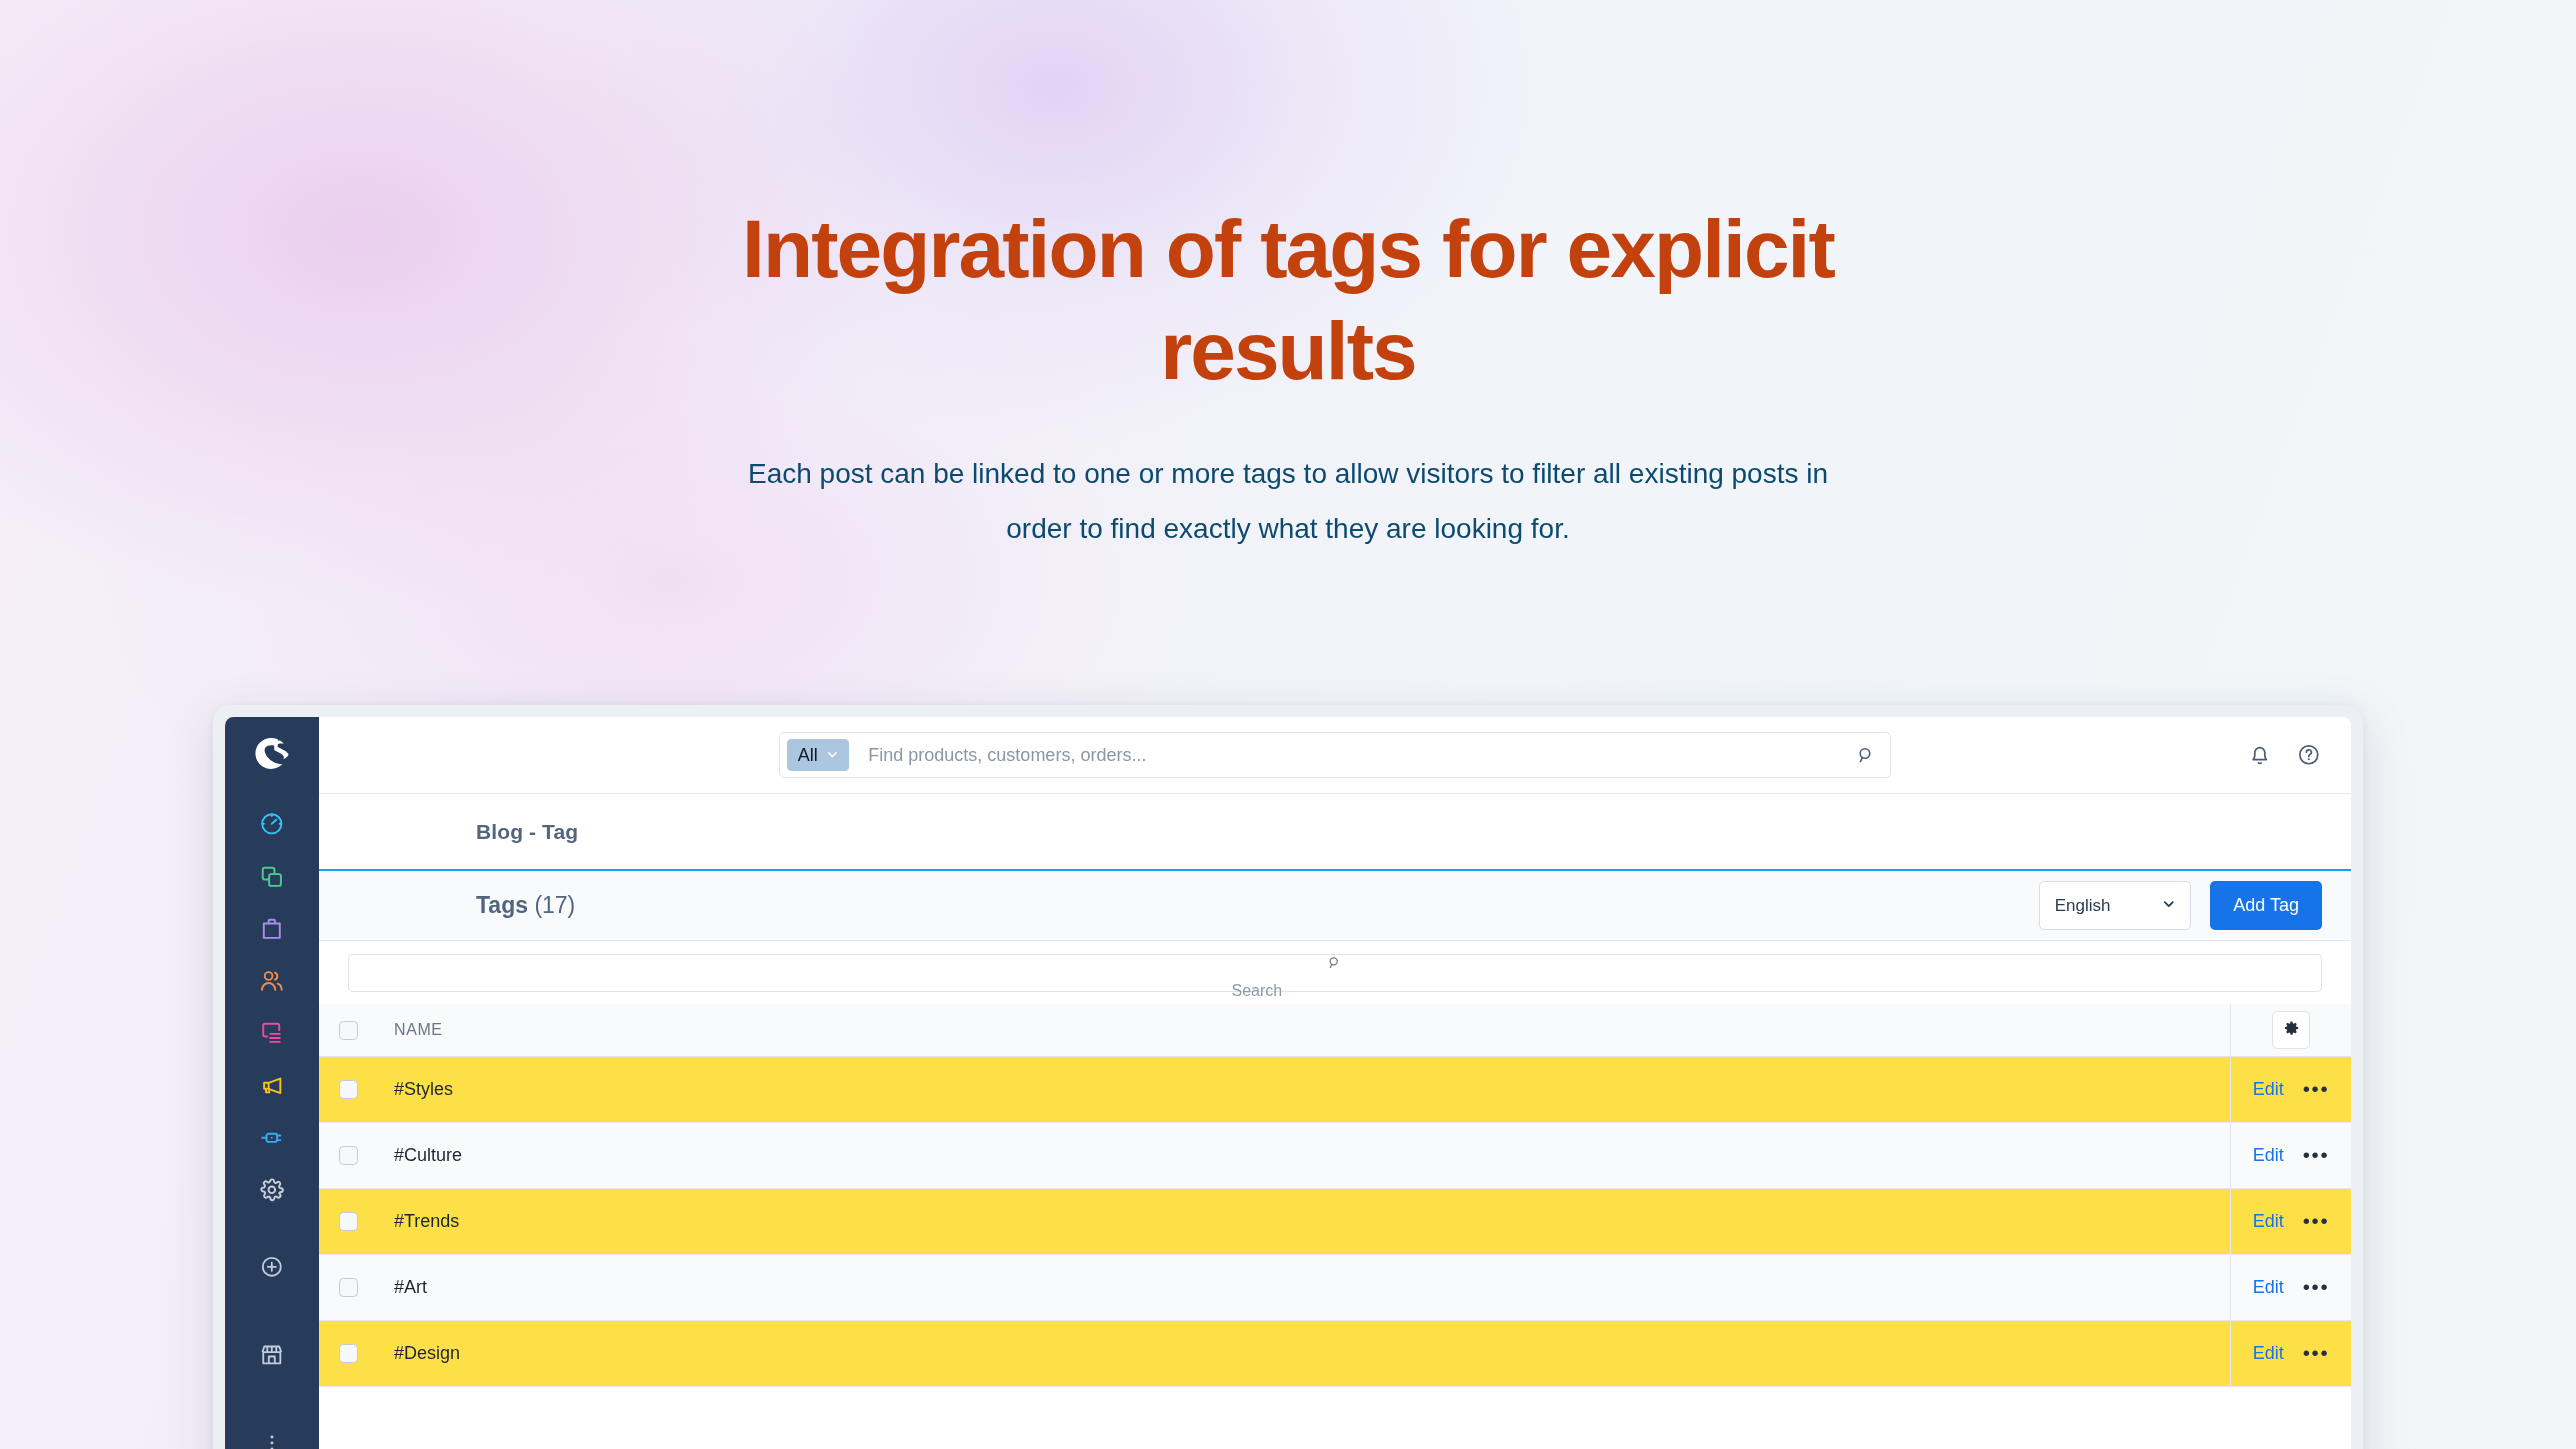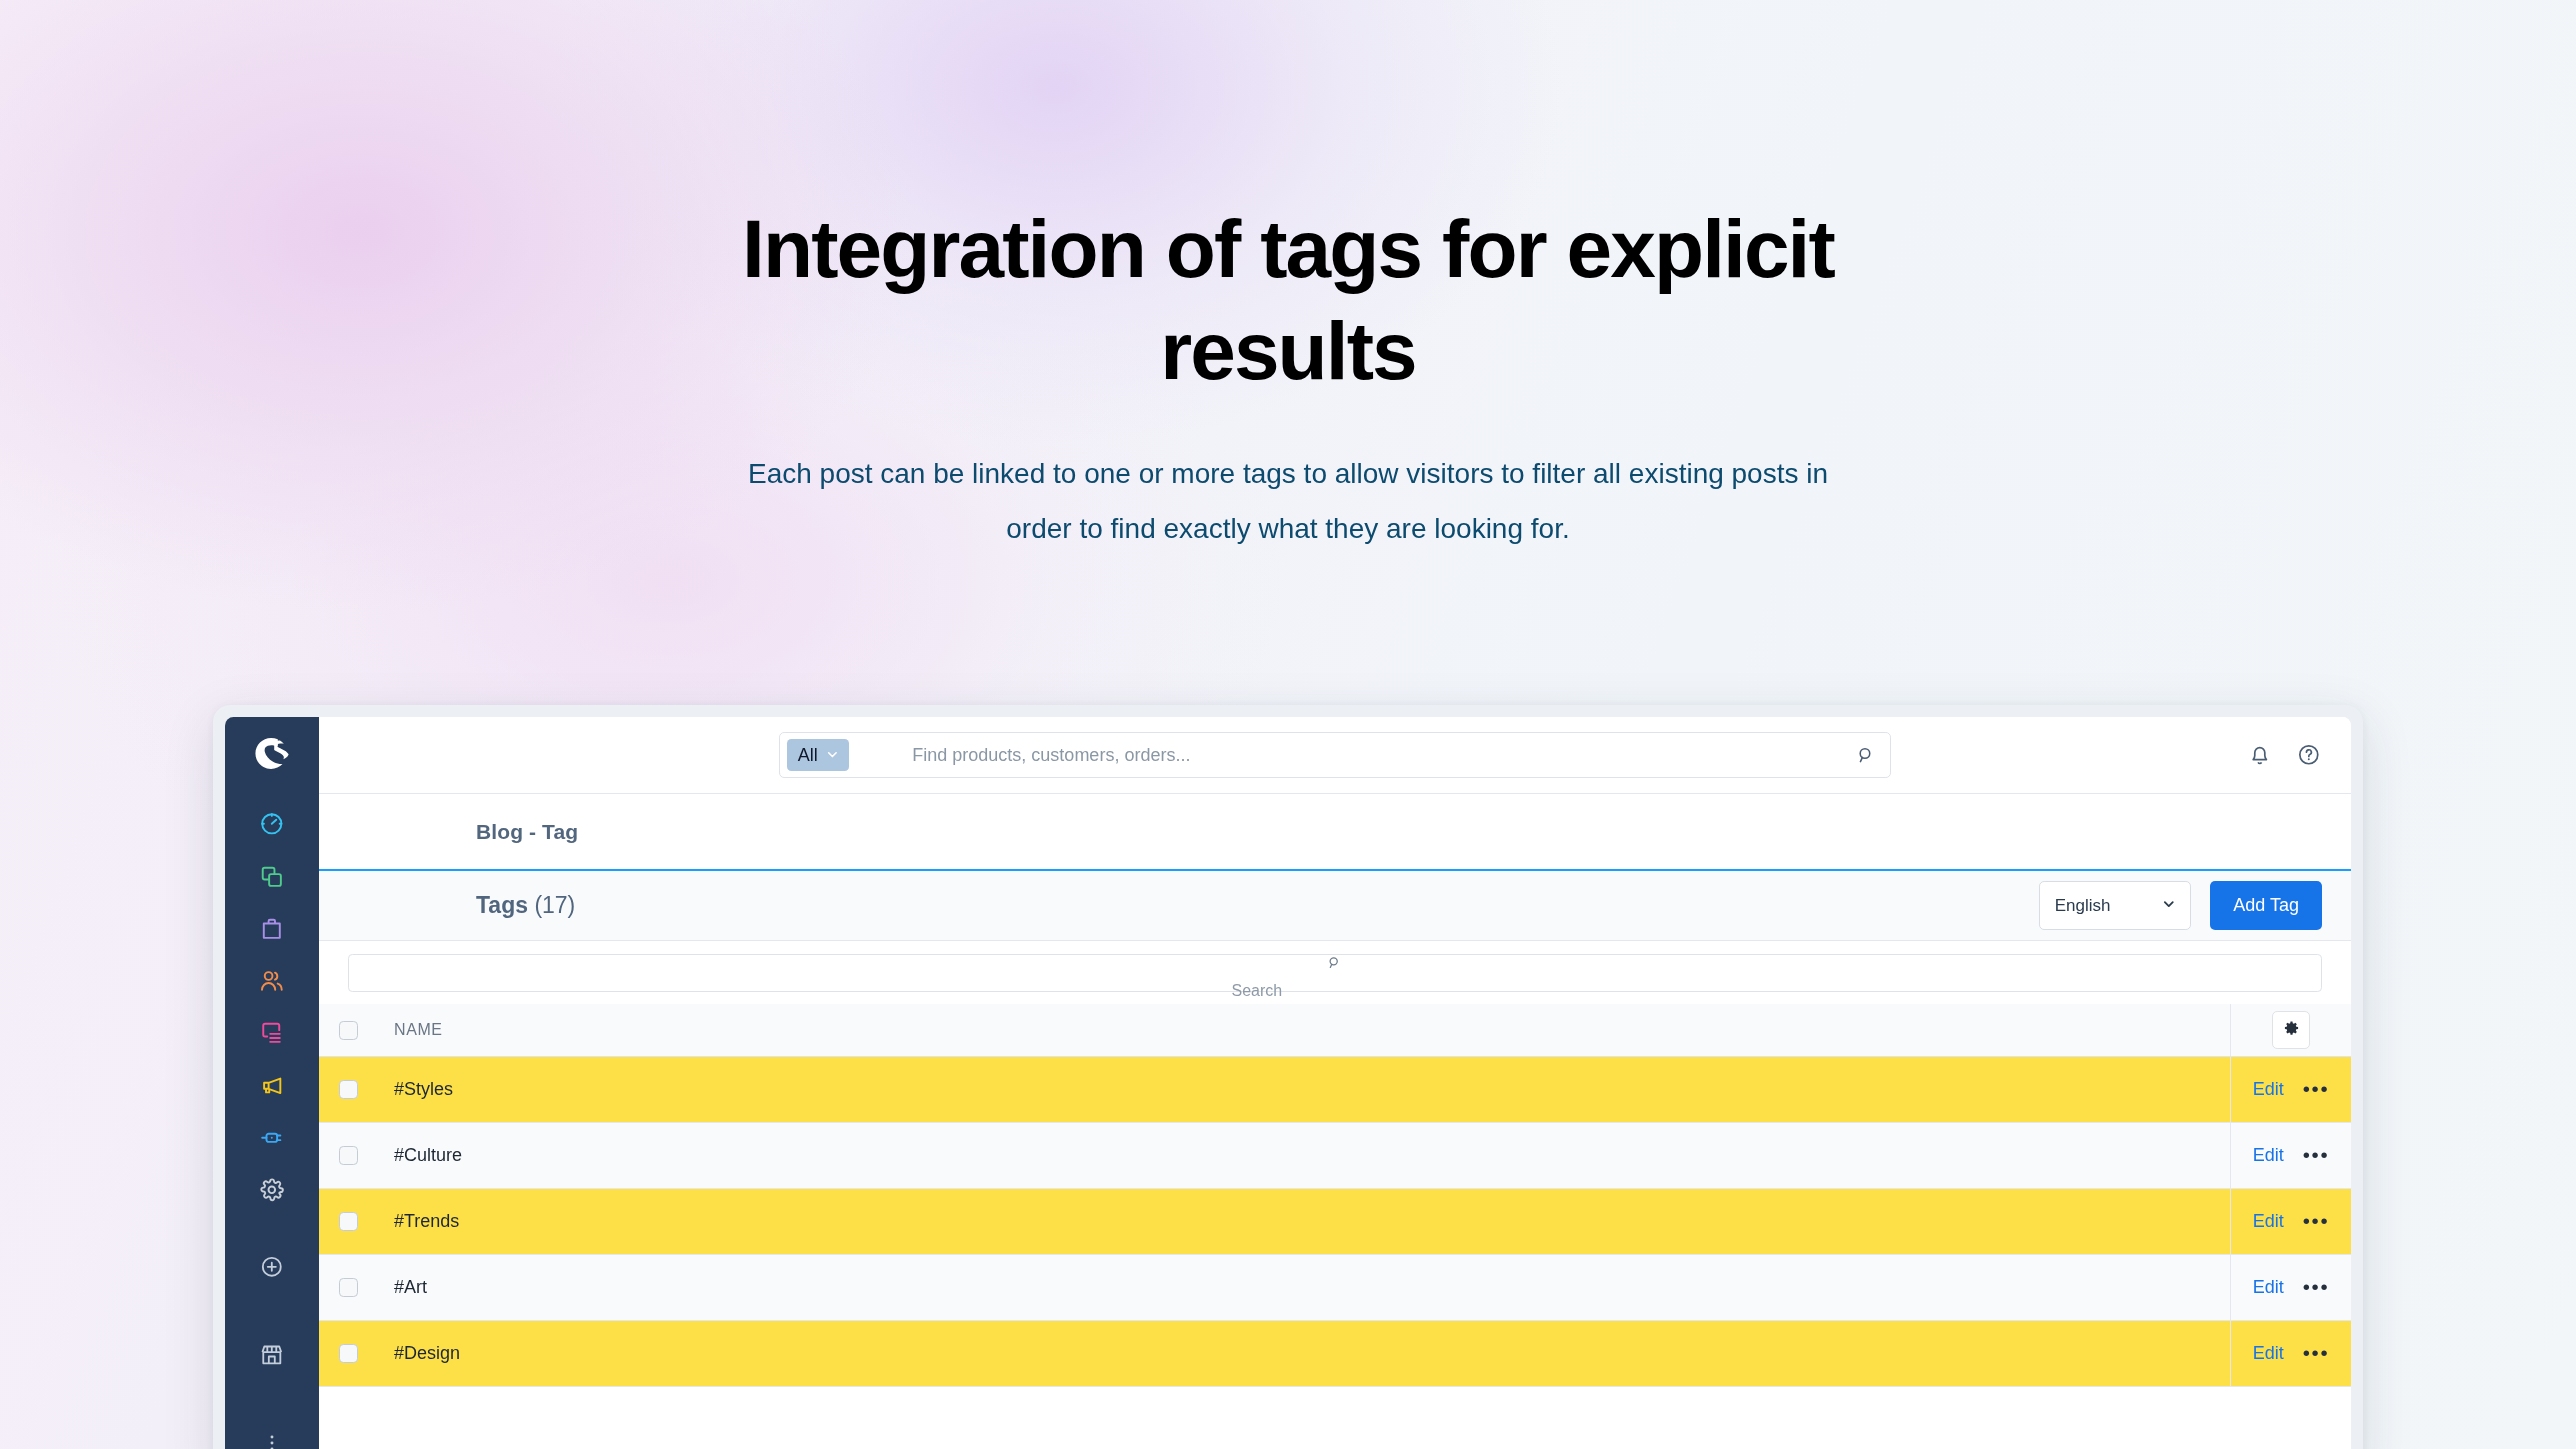--- a/index.html
+++ b/index.html
@@ -32,21 +32,21 @@
     position: absolute;
     top: 0; left: 0; right: 0;
     text-align: center;
     padding-top: 198px;
   }
   #hero-title {
     font-size: 82px;
     line-height: 102px;
     font-weight: 700;
     letter-spacing: -1.9px;
-    color: #000000;
+    color: #c2410c;
     max-width: 1108px;
     margin: 0 auto;
   }
   #hero-subtitle {
     margin: 44px auto 0;
     max-width: 1100px;
     font-size: 28px;
     line-height: 55px;
     font-weight: 400;
     color: #0c4a6e;
@@ -141,21 +141,20 @@
   }
   #search-input {
     flex: 1;
     border: none;
     outline: none;
     background: transparent;
     font-family: inherit;
     font-size: 18px;
     color: #52606d;
     padding-left: 19px;
-    margin-left: 44px;
   }
   #search-input::placeholder { color: #8a97a5; }
   #search-submit { cursor: pointer; display:flex; align-items:center; padding: 0 5.1px; }
 
   #topbar-actions {
     position: absolute;
     right: 29px;
     display: flex;
     align-items: center;
     gap: 24px;

